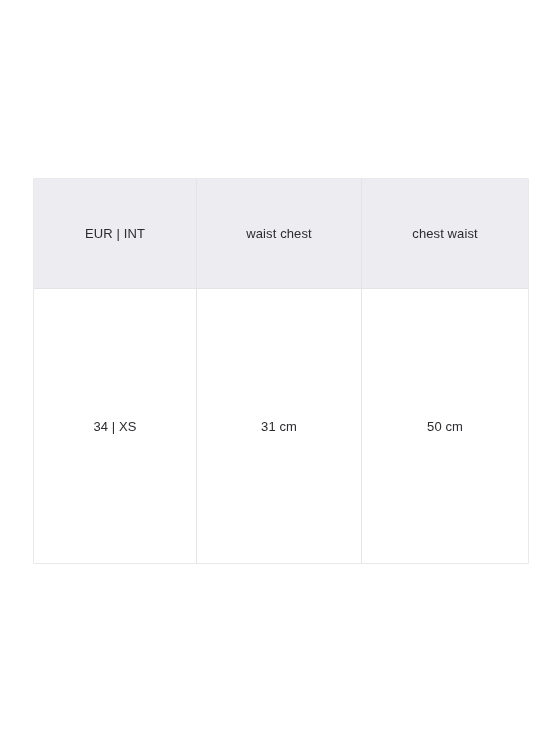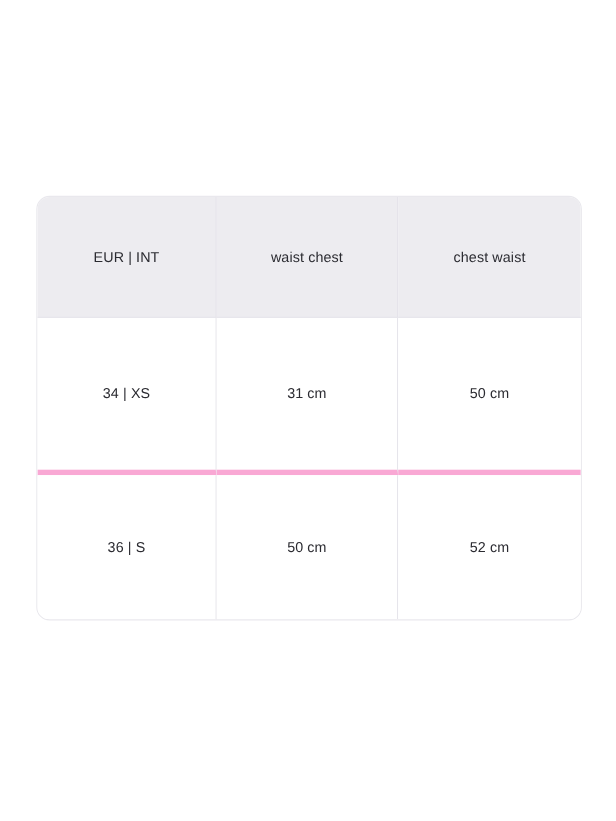--- a/index.html
+++ b/index.html
@@ -32,21 +32,21 @@
     height: 386px;
   }
 
   table.size-table {
     width: 100%;
     height: 100%;
     border-collapse: separate;
     border-spacing: 0;
     background: #ffffff;
     border: 1px solid #e9e8ed;
-    border-radius: 12px;
+    border-radius: 1px;
     overflow: hidden;
     table-layout: fixed;
   }
 
   table.size-table th,
   table.size-table td {
     text-align: center;
     vertical-align: middle;
     color: #2b2b31;
     font-weight: 400;
@@ -102,22 +102,17 @@
           <th>waist chest</th>
           <th>chest waist</th>
         </tr>
       </thead>
       <tbody>
         <tr>
           <td>34 | XS</td>
           <td>31 cm</td>
           <td>50 cm</td>
         </tr>
-        <tr>
-          <td>36 | S</td>
-          <td>50 cm</td>
-          <td>52 cm</td>
-        </tr>
       </tbody>
     </table>
   </div>
 
 </div>
 
 </body></html>

